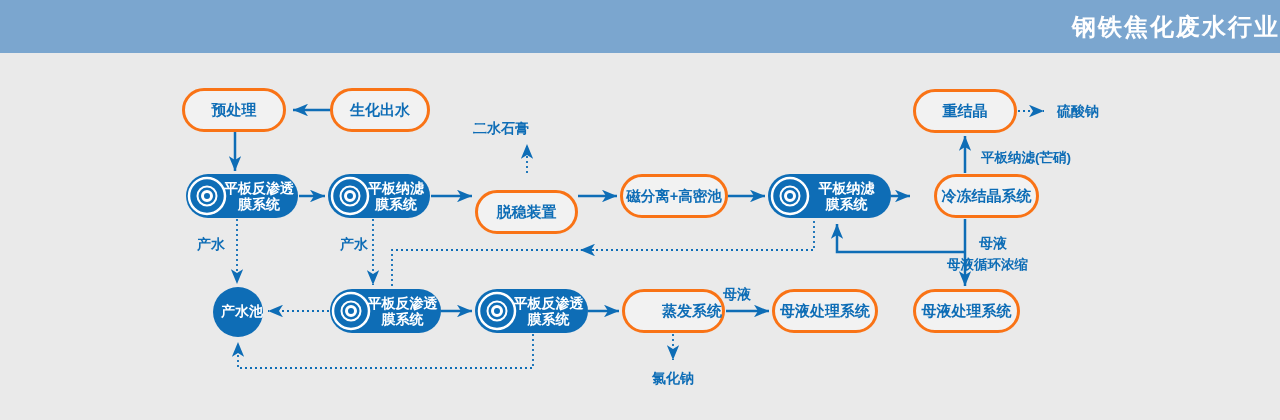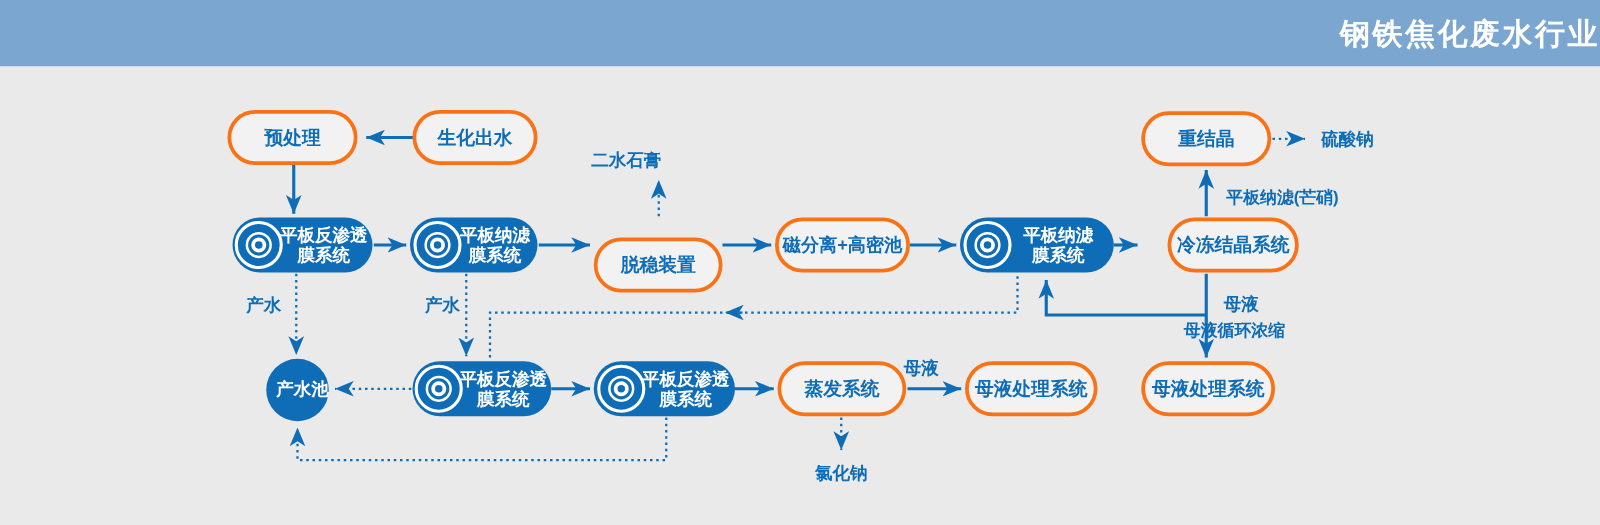--- a/index.html
+++ b/index.html
@@ -149,21 +149,21 @@
         <circle cx="20" cy="20" r="18" fill="#0e6db6" stroke="#fff" stroke-width="2.5"></circle>
         <circle cx="20" cy="20" r="9.5" fill="none" stroke="#fff" stroke-width="2"></circle>
         <circle cx="20" cy="20" r="4.5" fill="none" stroke="#fff" stroke-width="3"></circle>
       </svg>
     </span>
     <span class="blines">
       <span>平板反渗透</span>
         <span>膜系统</span>
     </span>
   </div>
-  <div class="pill" style="left:622px; top:289px; width:103px; height:44px;">
+  <div class="pill" style="left:622px; top:289px; width:103px; height:44px;justify-content:flex-end;">
     <span>蒸发系统</span>
   </div>
   <div class="pill" style="left:772px; top:289px; width:106px; height:44px;">
     <span>母液处理系统</span>
   </div>
   <div class="pill" style="left:913px; top:289px; width:107px; height:44px;">
     <span>母液处理系统</span>
   </div>
 
   <span class="flabel" style="left:473px; top:120px;">二水石膏</span>

